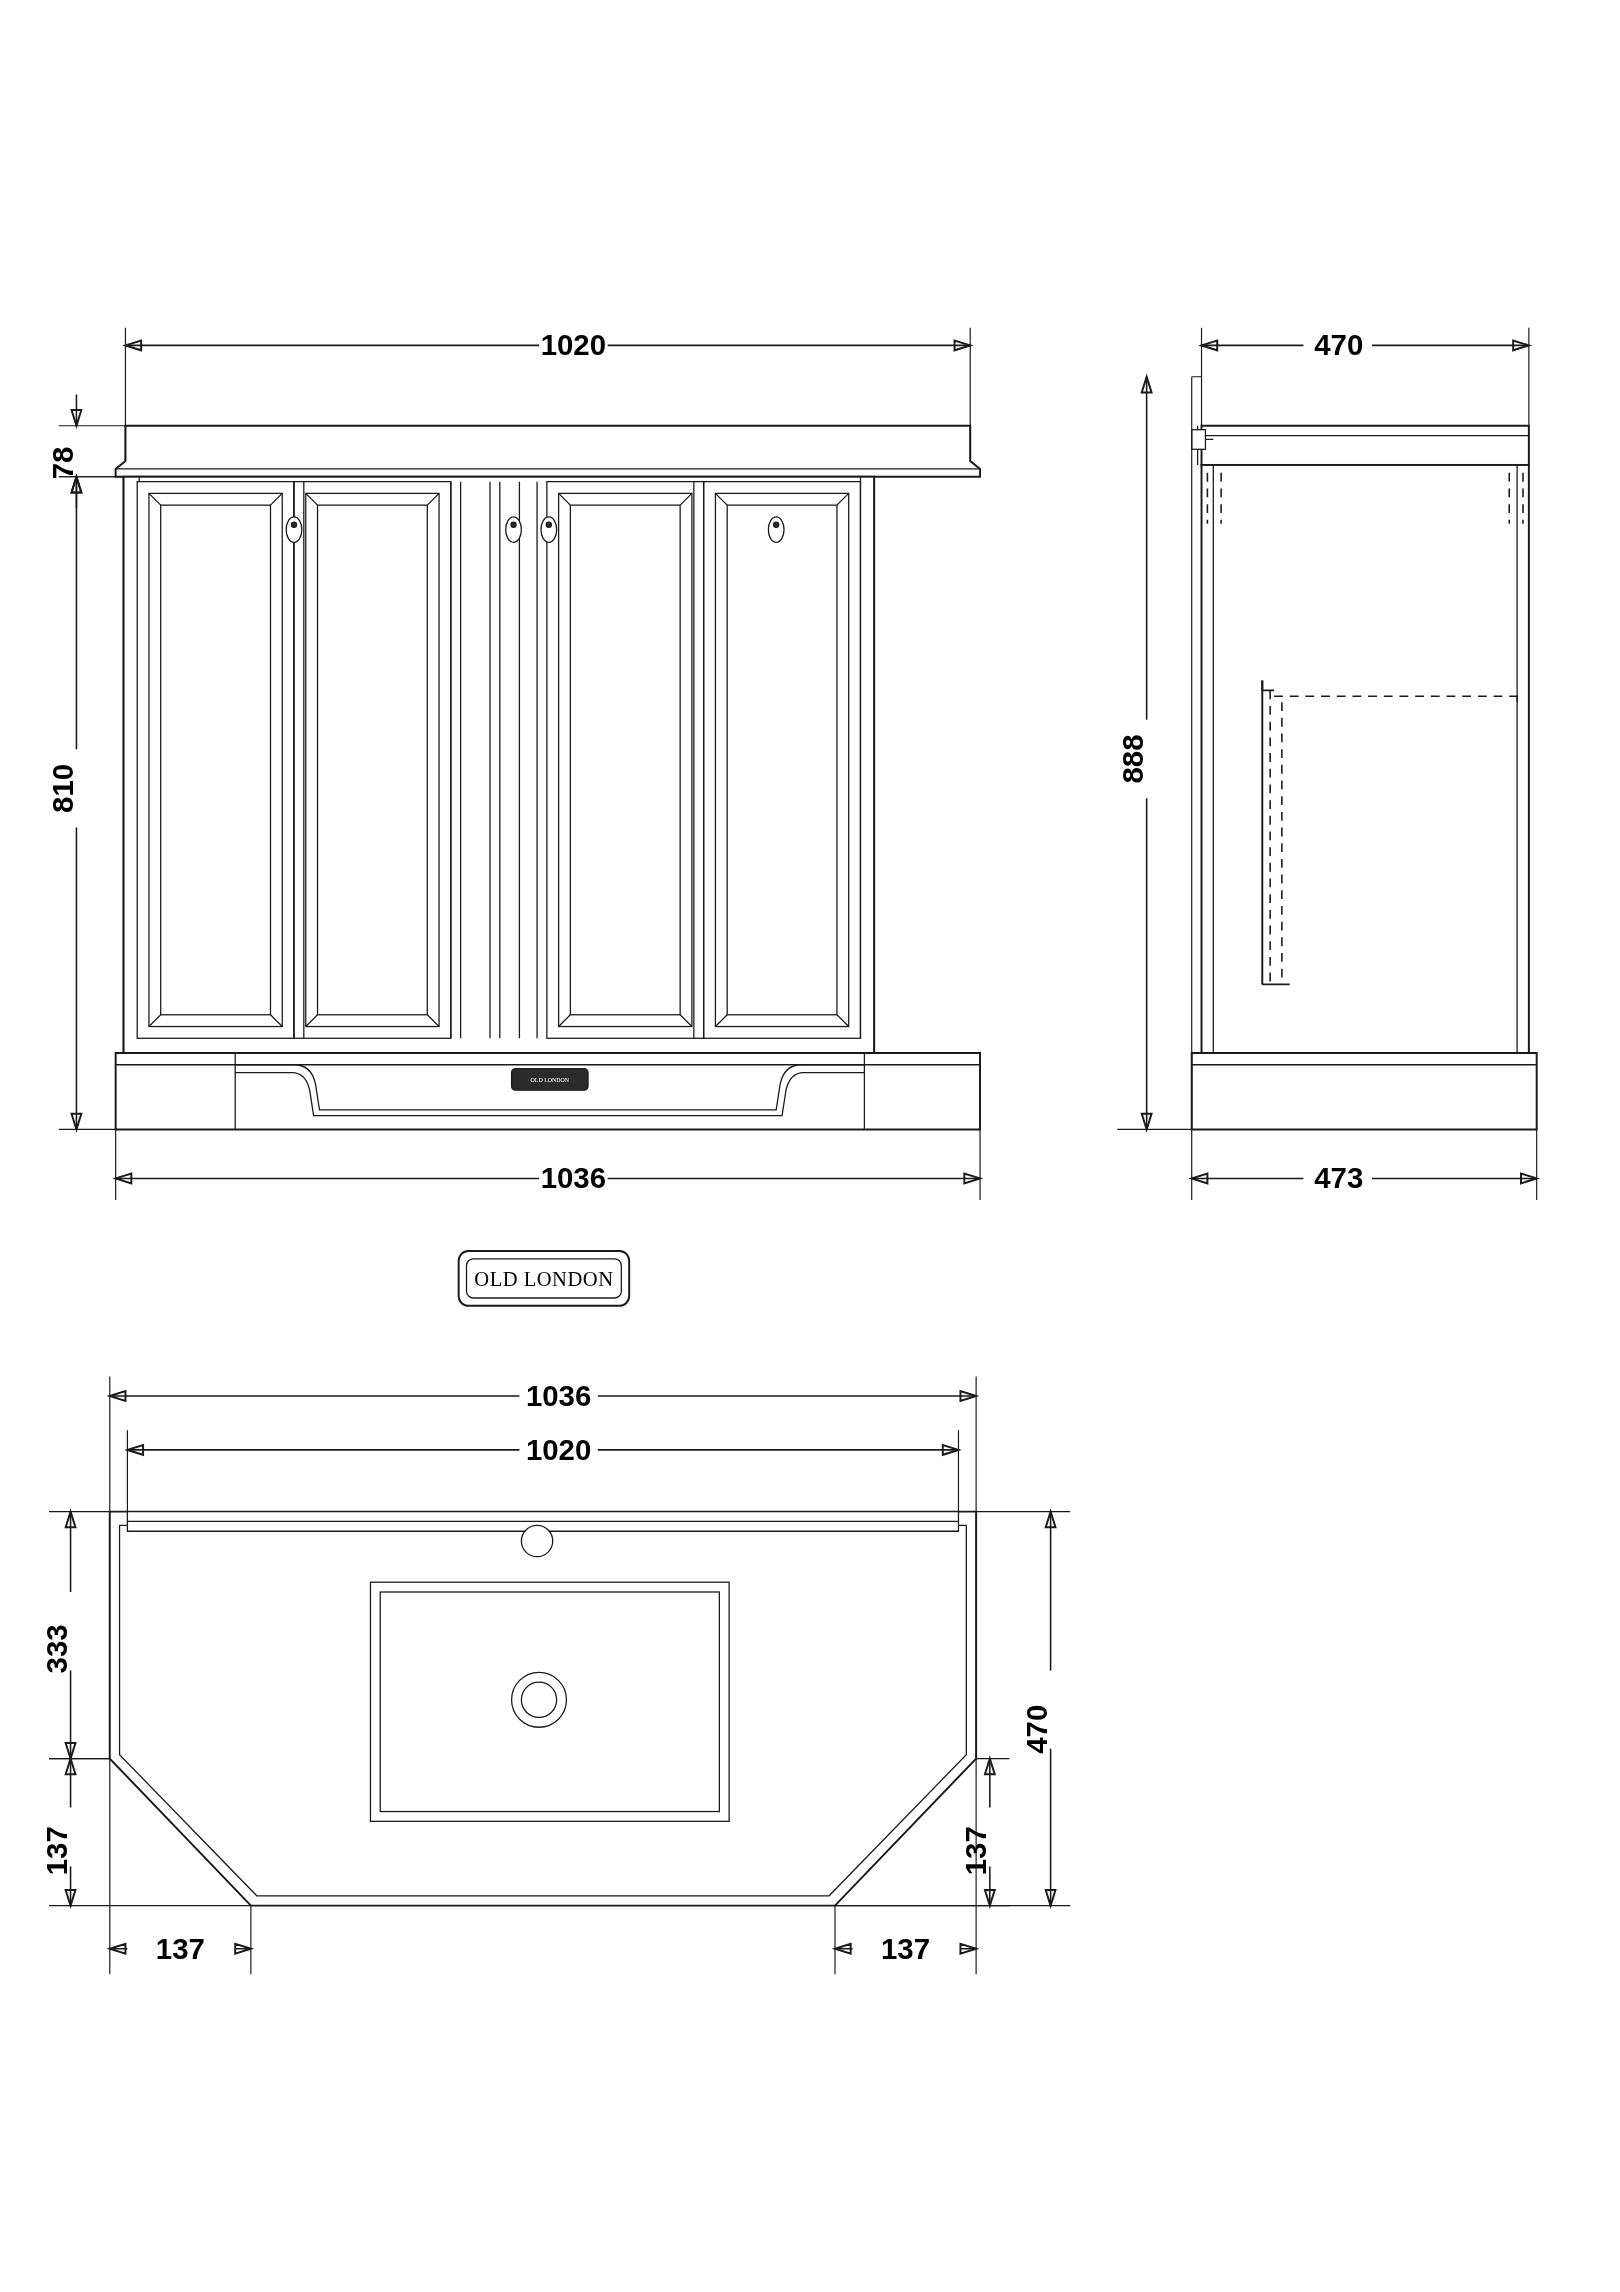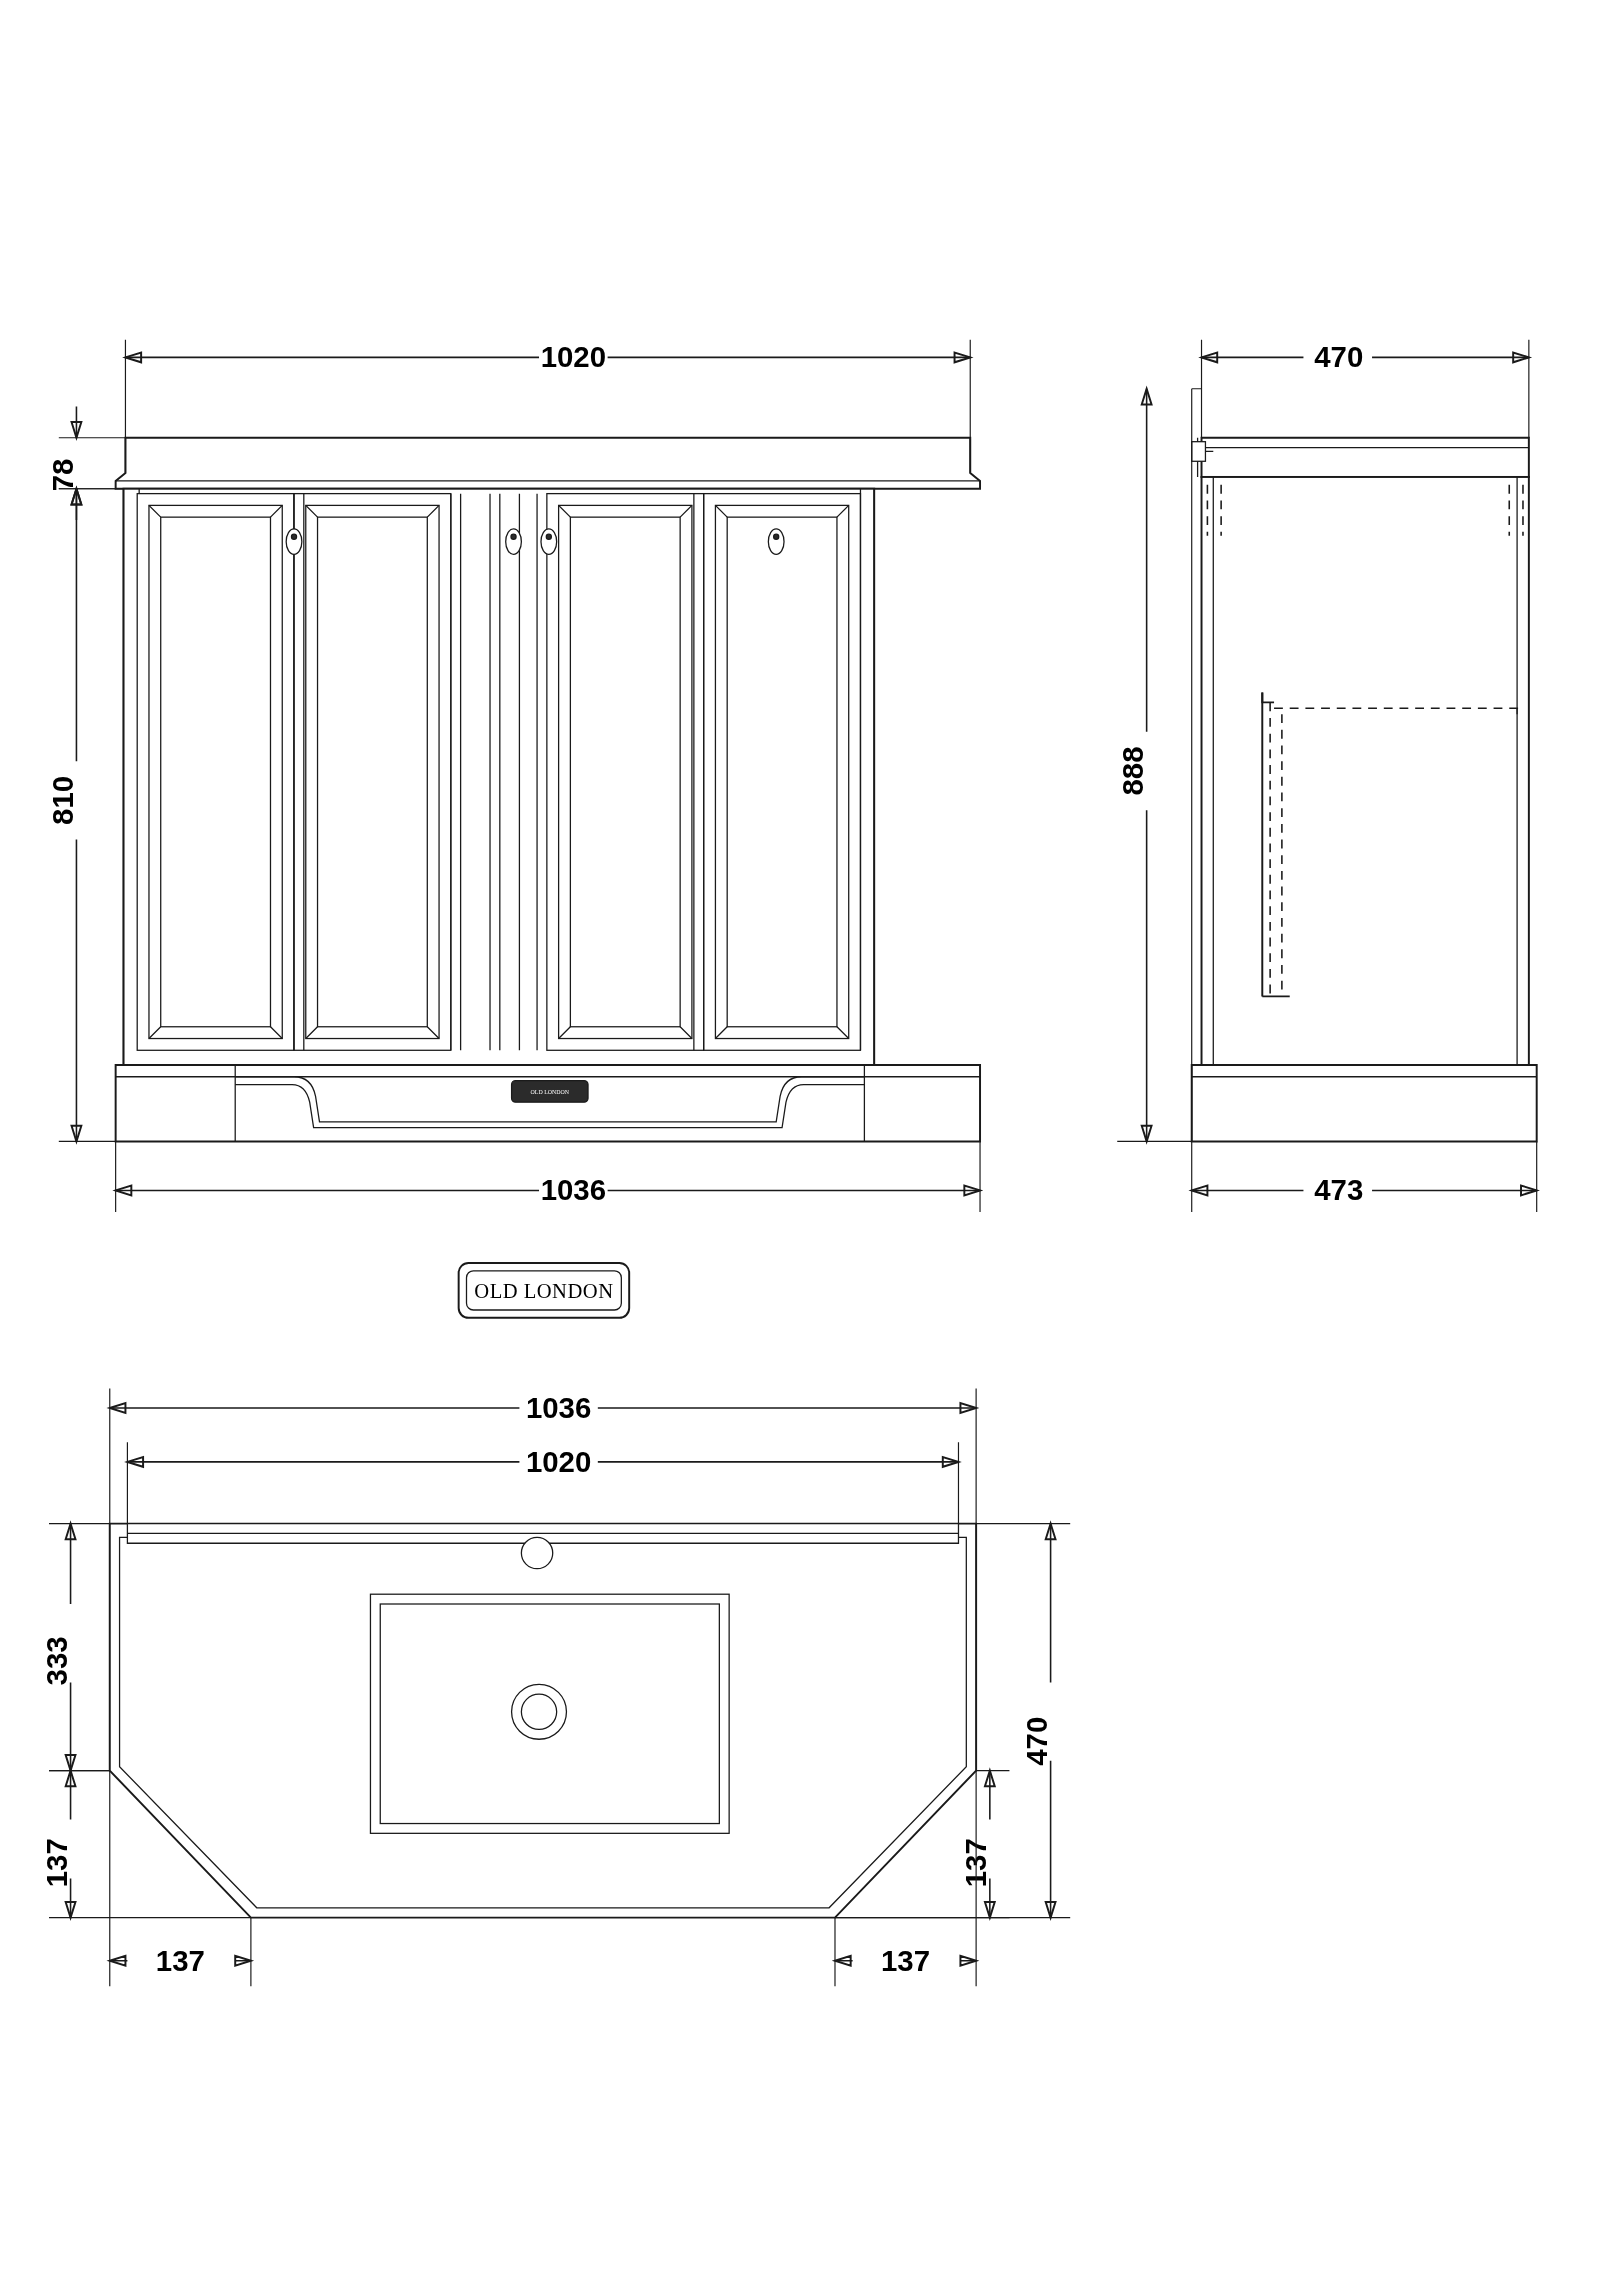--- a/index.html
+++ b/index.html
@@ -10,21 +10,21 @@
   body {
     width: 1620px;
     height: 2293px;
     position: relative;
     font-family: "Liberation Sans", sans-serif;
     color: #000000;
     overflow: hidden;
   }
   #sheet {
     position: absolute;
-    left: 0; top: 16px;
+    left: 0; top: 4px;
     width: 1620px;
     height: 1950px;
   }
   svg {
     display: block;
   }
   .dimtext {
     font-family: "Liberation Sans", sans-serif;
     font-size: 30px;
     font-weight: bold;

